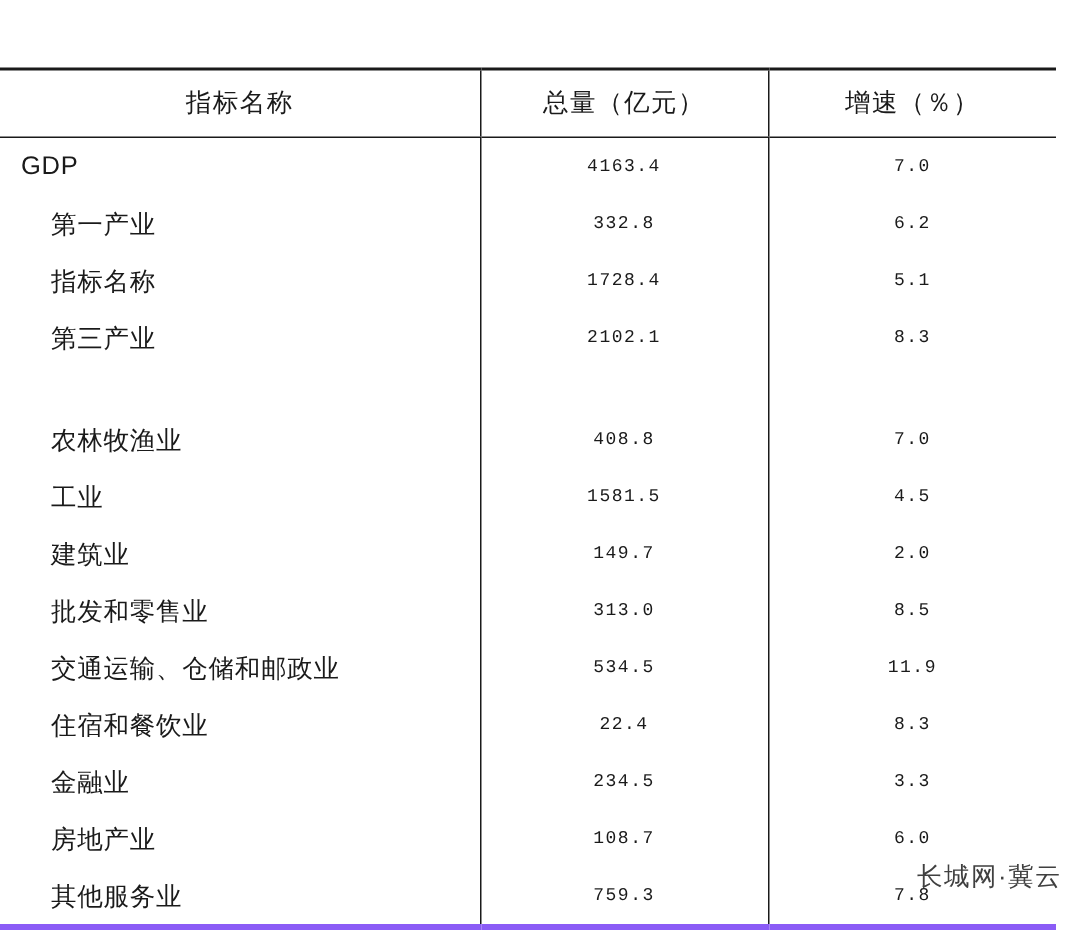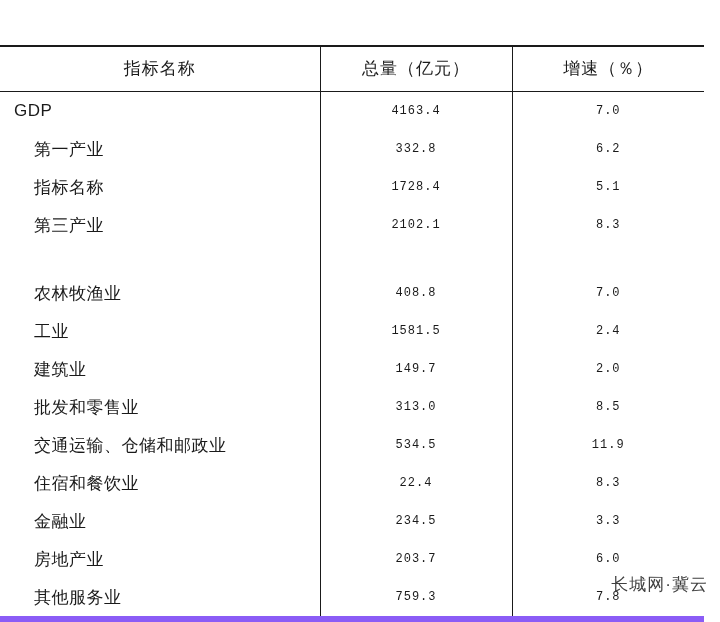--- a/index.html
+++ b/index.html
@@ -67,21 +67,21 @@
     letter-spacing: 1px;
   }
   table.stat tbody td.sep-left {
     border-left: 1px solid #1a1a1a;
   }
   table.stat tbody tr.blank td {
     height: 30px;
     padding: 0;
   }
   table.stat tbody tr:last-child td {
-    border-bottom: 8px solid #8b5cf6;
+    border-bottom: 4px solid #8b5cf6;
   }
   .watermark {
     position: absolute;
     right: 12px;
     bottom: 26px;
     font-family: "Liberation Sans", "DejaVu Sans", sans-serif;
     font-size: 17px;
     color: #404040;
     letter-spacing: 1px;
     user-select: none;
@@ -132,21 +132,21 @@
           <td class="num sep-left"></td>
         </tr>
         <tr>
           <td class="name indent">农林牧渔业</td>
           <td class="num sep-left">408.8</td>
           <td class="num sep-left">7.0</td>
         </tr>
         <tr>
           <td class="name indent">工业</td>
           <td class="num sep-left">1581.5</td>
-          <td class="num sep-left">2.4</td>
+          <td class="num sep-left">4.5</td>
         </tr>
         <tr>
           <td class="name indent">建筑业</td>
           <td class="num sep-left">149.7</td>
           <td class="num sep-left">2.0</td>
         </tr>
         <tr>
           <td class="name indent">批发和零售业</td>
           <td class="num sep-left">313.0</td>
           <td class="num sep-left">8.5</td>
@@ -161,21 +161,21 @@
           <td class="num sep-left">22.4</td>
           <td class="num sep-left">8.3</td>
         </tr>
         <tr>
           <td class="name indent">金融业</td>
           <td class="num sep-left">234.5</td>
           <td class="num sep-left">3.3</td>
         </tr>
         <tr>
           <td class="name indent">房地产业</td>
-          <td class="num sep-left">203.7</td>
+          <td class="num sep-left">108.7</td>
           <td class="num sep-left">6.0</td>
         </tr>
         <tr>
           <td class="name indent">其他服务业</td>
           <td class="num sep-left">759.3</td>
           <td class="num sep-left">7.8</td>
         </tr>
       </tbody>
   </table>
 </div>

